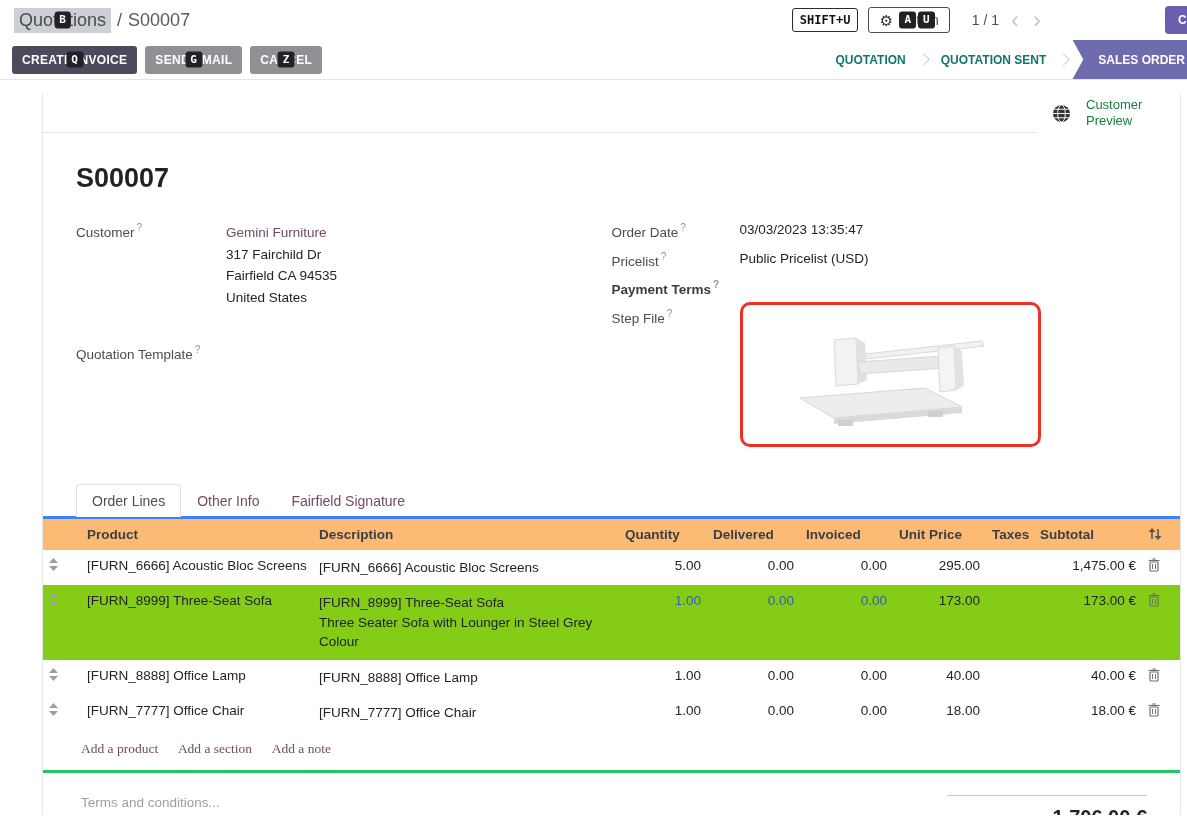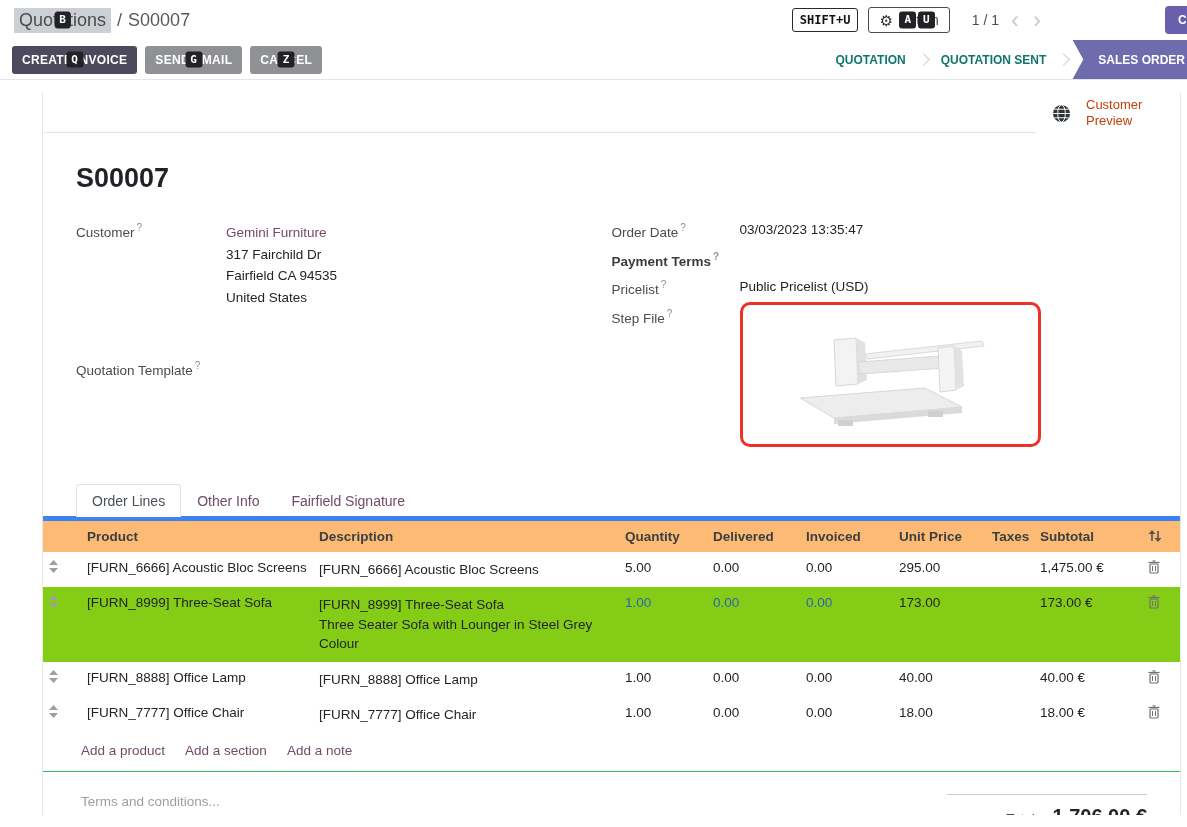--- a/index.html
+++ b/index.html
@@ -59,61 +59,61 @@
     padding:0 50px 0 26px; clip-path:polygon(0 0,100% 0,100% 100%,0 100%,11px 50%);
     margin-left:4px;
   }
   
   .sheet {
     margin:13px 6px 0 42px; height:722px; overflow:hidden; background:#fff;
     border-left:1px solid #e7e7e7; border-right:1px solid #e7e7e7;
   }
   .sheet-topbar { display:flex; align-items:stretch; height:40px; }
   .sheet-topbar .spacer { flex:1; border-bottom:1px solid #e3e5e8; }
-  .customer-preview { display:flex; align-items:center; gap:15px; padding:0 30px 0 16px; cursor:pointer; color:#c2410c; }
+  .customer-preview { display:flex; align-items:center; gap:15px; padding:0 30px 0 16px; cursor:pointer; color:#15803d; }
   .customer-preview .cp-label { width:64px; font-size:13px; line-height:1.25; }
   .form-body { padding:24px 33px 0 33px; }
   .sheet-title { font-size:27px; font-weight:bold; color:#1f2327; margin:6px 0 28px; }
   .field-grid { display:flex; }
   .fcol { width:50%; }
   .field-row { display:flex; margin-bottom:11px; }
   .field-label { width:150px; flex-shrink:0; color:#4c4c4c; }
   .fcol.right .field-label { width:128px; }
   .field-label.bold { font-weight:bold; color:#3c3c3c; }
   sup.help { color:#8f8f9f; font-size:10px; margin-left:2px; }
   .field-value { color:#212529; }
   .link-purple { color:#714B67; cursor:pointer; }
   .addr div { line-height:1.6; }
-  .qt-row { margin-top:52px; }
+  .qt-row { margin-top:36px; }
   .red-box {
     width:301px; height:145px; border:3px solid #ee3124; border-radius:10px;
     display:flex; align-items:center; justify-content:center; background:#fff; margin-top:-6px;
   }
   
-  .notebook { margin-top:26px; padding-left:33px; display:flex; border-bottom:5px solid #3b82f6; }
+  .notebook { margin-top:26px; padding-left:33px; display:flex; border-bottom:3px solid #3b82f6; }
   .tab {
     padding:8px 15px; font-size:14px; color:#714B67; cursor:pointer;
     border:1px solid transparent; border-bottom:none; margin-bottom:-1px; border-radius:3px 3px 0 0;
   }
   .tab.active { color:#495057; background:#fff; border-color:#dee2e6; }
   
   table.olines { width:100%; border-collapse:collapse; table-layout:fixed; font-size:13.5px; }
   table.olines th {
     background:#fdba74; color:#3a3f44; font-weight:bold; padding:8px 6px; text-align:left; white-space:nowrap;
   }
   table.olines td { padding:8px 6px; vertical-align:top; }
-  th.num, td.num { white-space:nowrap; }
+  th.num, td.num { text-align:right; white-space:nowrap; }
   td.c-product { white-space:nowrap; overflow:hidden; }
   td.c-desc { white-space:pre-line; line-height:1.45; }
   tr.hl { background:#84cc16; }
   tr.hl td.qdi { color:#2e64ad; }
   td.handle { text-align:center; color:#8a8f94; cursor:grab; }
   td.trash { text-align:center; }
   th.opt { text-align:center; }
-  .links-row { padding:10px 0 13px 38px; border-bottom:1px solid #22c55e; }
+  .links-row { padding:10px 0 13px 38px; border-bottom:3px solid #22c55e;font-family:Liberation Serif, serif; }
   .add-link { color:#714B67; margin-right:17px; cursor:pointer; }
   
   .sheet-footer { display:flex; justify-content:space-between; align-items:flex-start; padding:22px 33px 40px 38px; }
   .terms { color:#9ba0a5; cursor:text; }
   .total-box { width:200px; border-top:1px solid #c8cacc; padding-top:10px; display:flex; justify-content:flex-end; align-items:baseline; gap:14px; }
   .total-label { color:#4c4c4c; font-size:13.5px; }
   .total-value { font-size:20px; font-weight:bold; color:#1f2327; }
   svg { display:block; }
 </style>
 </head>
@@ -210,30 +210,30 @@
       </div>
 
       <div class="fcol right">
         <div class="field-row">
           <span class="field-label">
             <span>Order Date</span><sup class="help">?</sup>
           </span>
           <span class="field-value">03/03/2023 13:35:47</span>
         </div>
         <div class="field-row">
+          <span class="field-label">
+            <span>Pricelist</span><sup class="help">?</sup>
+          </span>
+          <span class="field-value">Public Pricelist (USD)</span>
+        </div>
+        <div class="field-row">
           <span class="field-label bold">
             <span>Payment Terms</span><sup class="help">?</sup>
           </span>
           <span class="field-value"></span>
-        </div>
-        <div class="field-row">
-          <span class="field-label">
-            <span>Pricelist</span><sup class="help">?</sup>
-          </span>
-          <span class="field-value">Public Pricelist (USD)</span>
         </div>
         <div class="field-row">
           <span class="field-label">
             <span>Step File</span><sup class="help">?</sup>
           </span>
           <div class="red-box">
             <svg width="240" height="112" viewBox="0 0 240 112">
 
               <polygon points="30,80 155,70 192,89 64,100" fill="#ededed" stroke="#d7d7d7" stroke-width="1"></polygon>
               <polygon points="64,100 192,89 192,95 64,106" fill="#dadada"></polygon>

